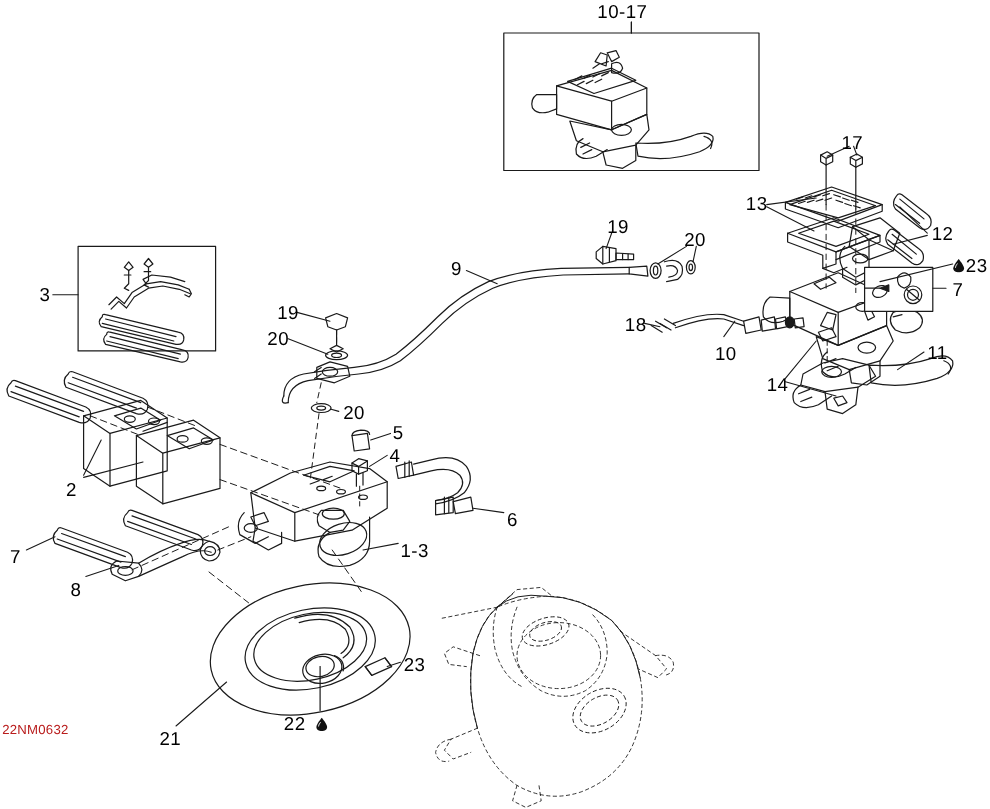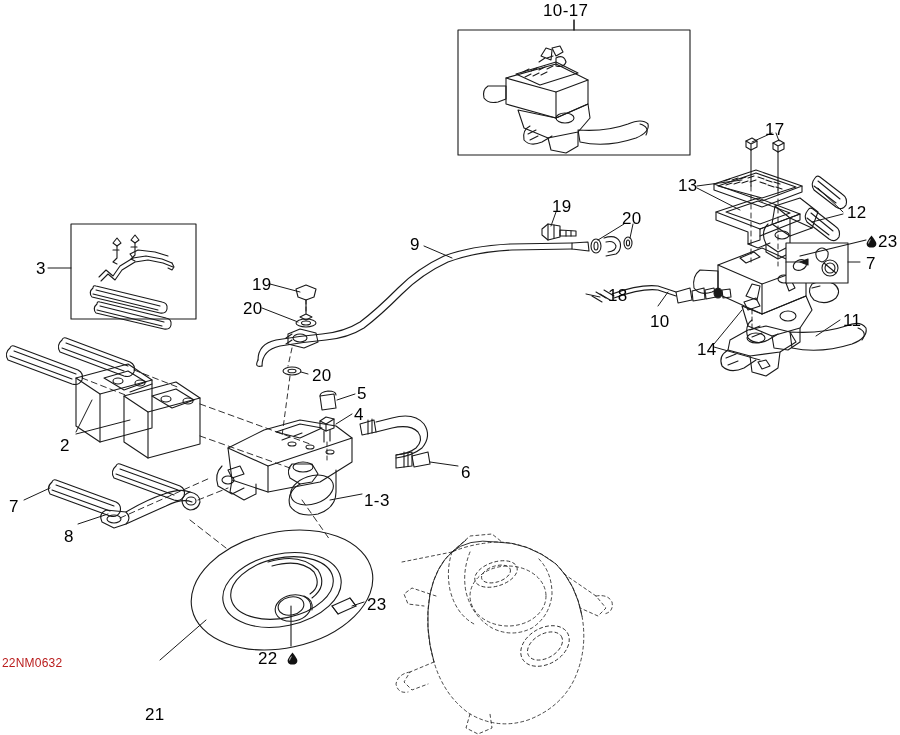--- a/index.html
+++ b/index.html
@@ -473,21 +473,21 @@
   <div class="callout" style="left:843px; top:312px;">11</div>
 
   <div class="callout" style="left:697px; top:341px;">14</div>
 
   <div class="callout" style="left:552px; top:198px;">19</div>
 
   <div class="callout" style="left:622px; top:210px;">20</div>
 
   <div class="callout" style="left:410px; top:236px;">9</div>
 
-  <div class="callout" style="left:568px; top:287px;margin-left:40px;">18</div>
+  <div class="callout" style="left:568px; top:287px;">18</div>
 
   <div class="callout" style="left:650px; top:313px;">10</div>
 
   <div class="callout" style="left:36px; top:260px;">3</div>
 
   <div class="callout" style="left:252px; top:276px;">19</div>
 
   <div class="callout" style="left:243px; top:300px;">20</div>
 
   <div class="callout" style="left:312px; top:367px;">20</div>
@@ -501,21 +501,21 @@
   <div class="callout" style="left:461px; top:464px;">6</div>
 
   <div class="callout" style="left:364px; top:492px;">1-3</div>
 
   <div class="callout" style="left:9px; top:498px;">7</div>
 
   <div class="callout" style="left:64px; top:528px;">8</div>
 
   <div class="callout" style="left:367px; top:596px;">23</div>
 
-  <div class="callout" style="left:145px; top:663px;margin-top:43px;">21</div>
+  <div class="callout" style="left:145px; top:663px;">21</div>
 
   <div class="callout" style="left:258px; top:650px;">
     <span>22</span>
     <span class="droplet" style="margin-left:4px;">
       <svg width="11" height="13" viewBox="0 0 11 13" xmlns="http://www.w3.org/2000/svg">
         <path d="M5.5 0.5 C5.5 0.5 0.6 6.4 0.6 8.9 C0.6 11.3 2.8 12.6 5.5 12.6 C8.2 12.6 10.4 11.3 10.4 8.9 C10.4 6.4 5.5 0.5 5.5 0.5 Z" fill="#111111"></path>
         <path d="M2.6 8.4 C2.6 7.2 3.6 5.6 4.4 4.6" fill="none" stroke="#ffffff" stroke-width="0.9"></path>
       </svg>
     </span>
   </div>

